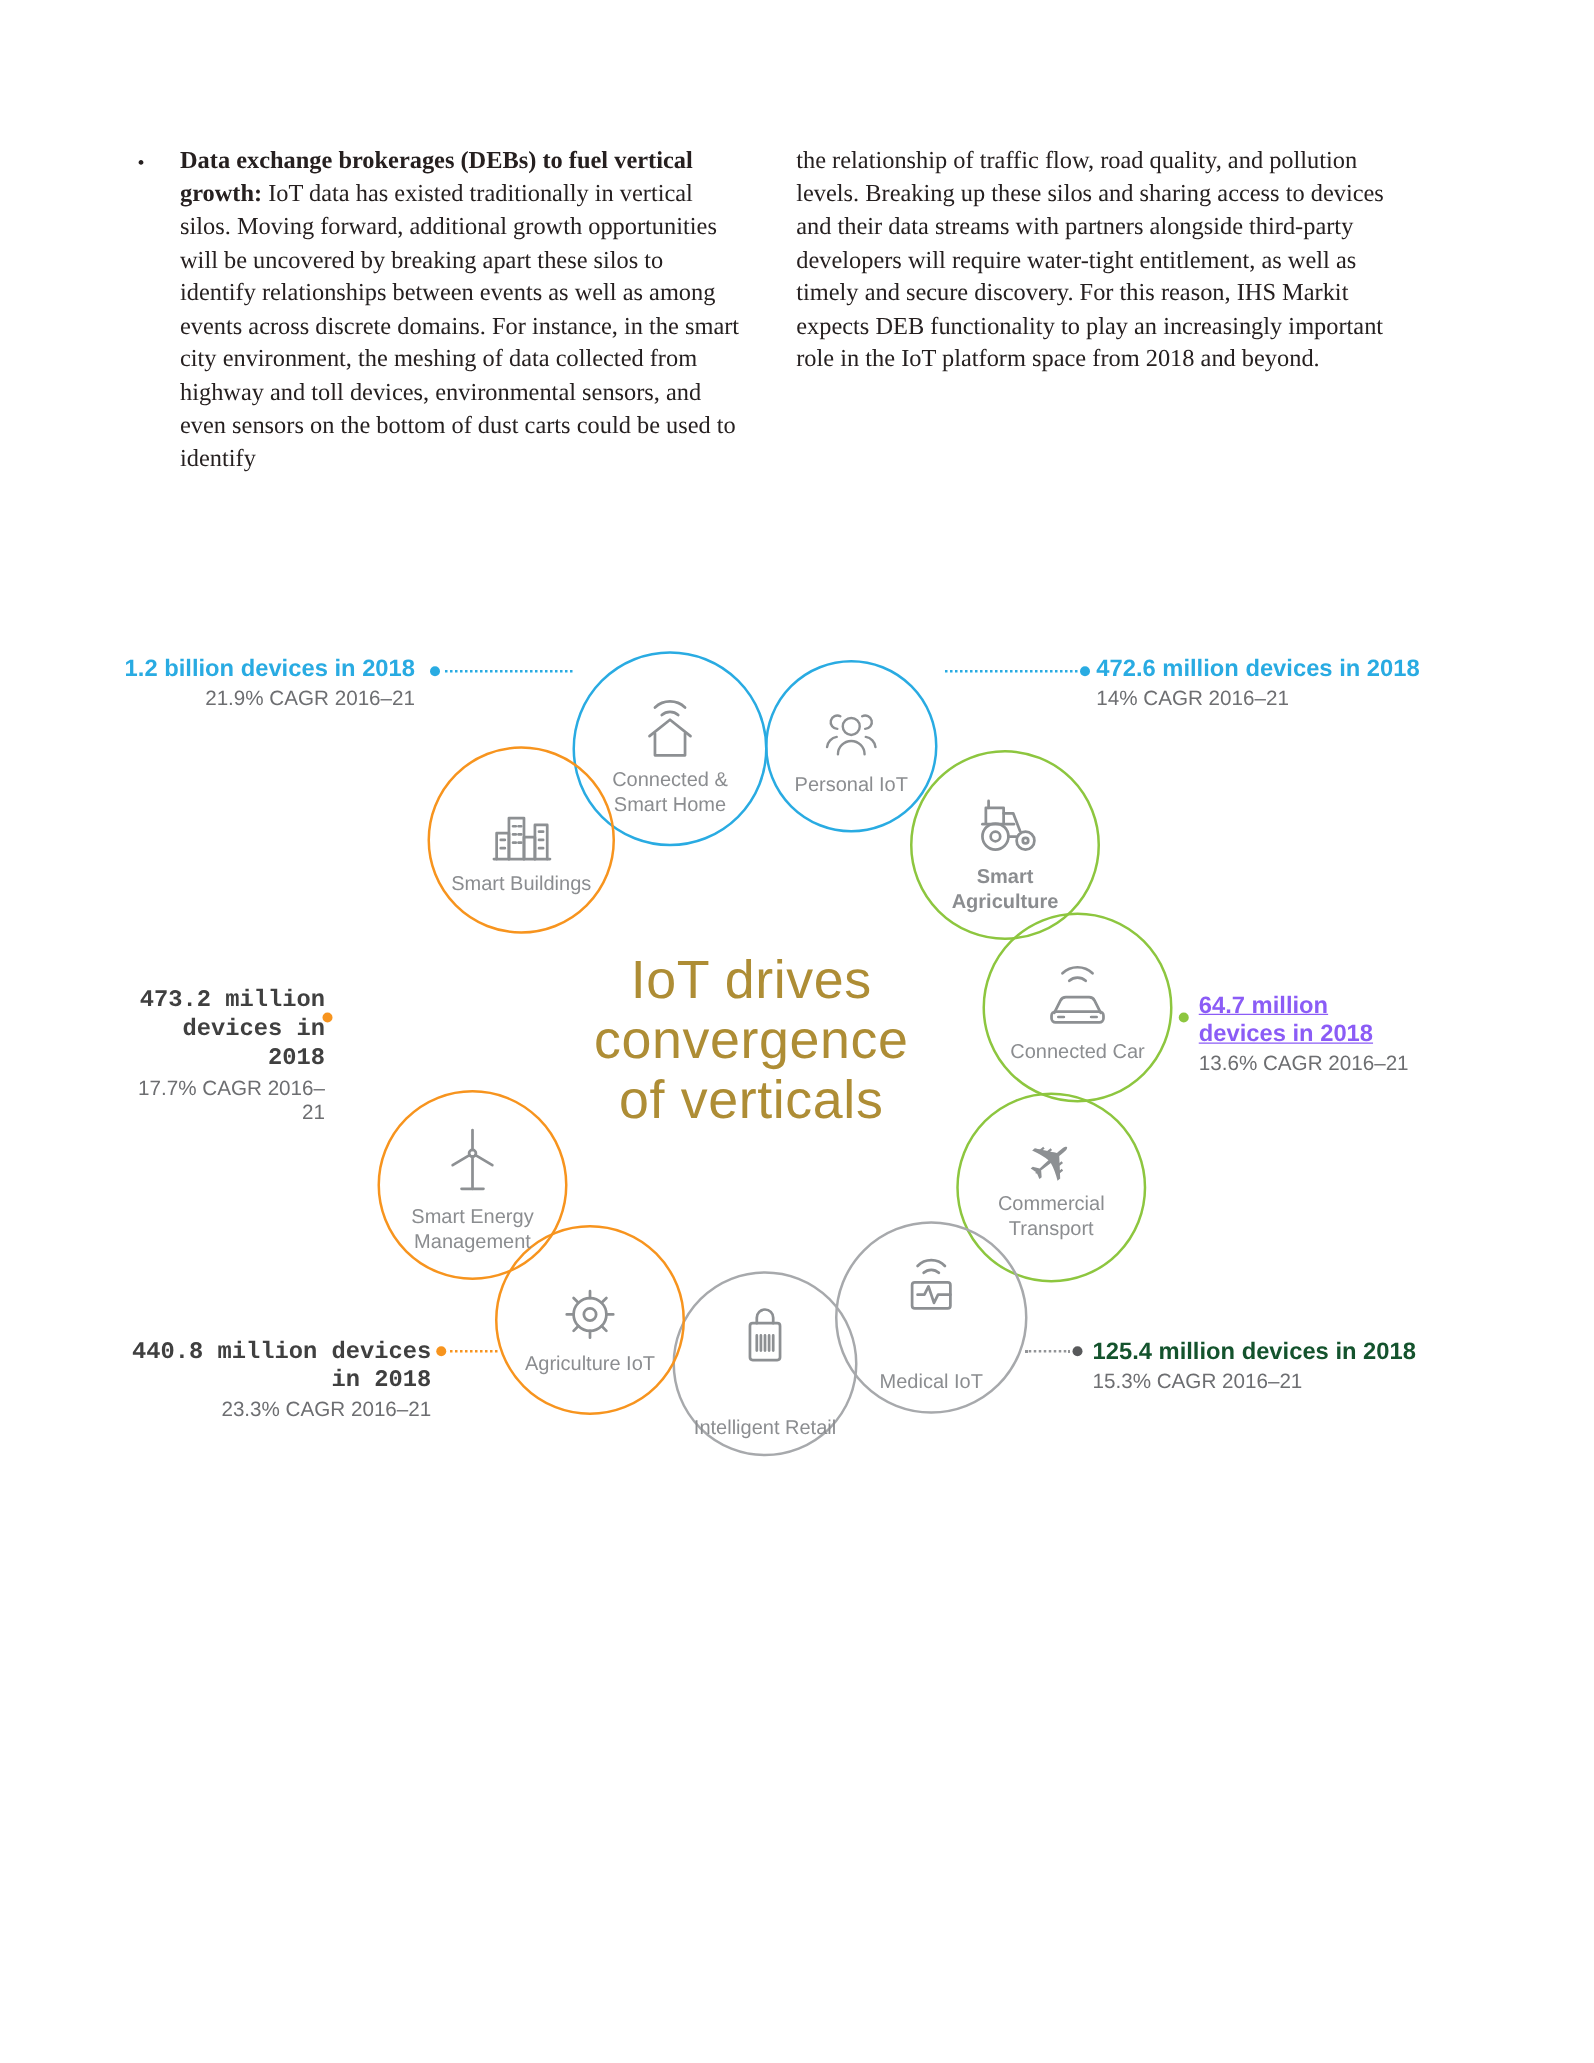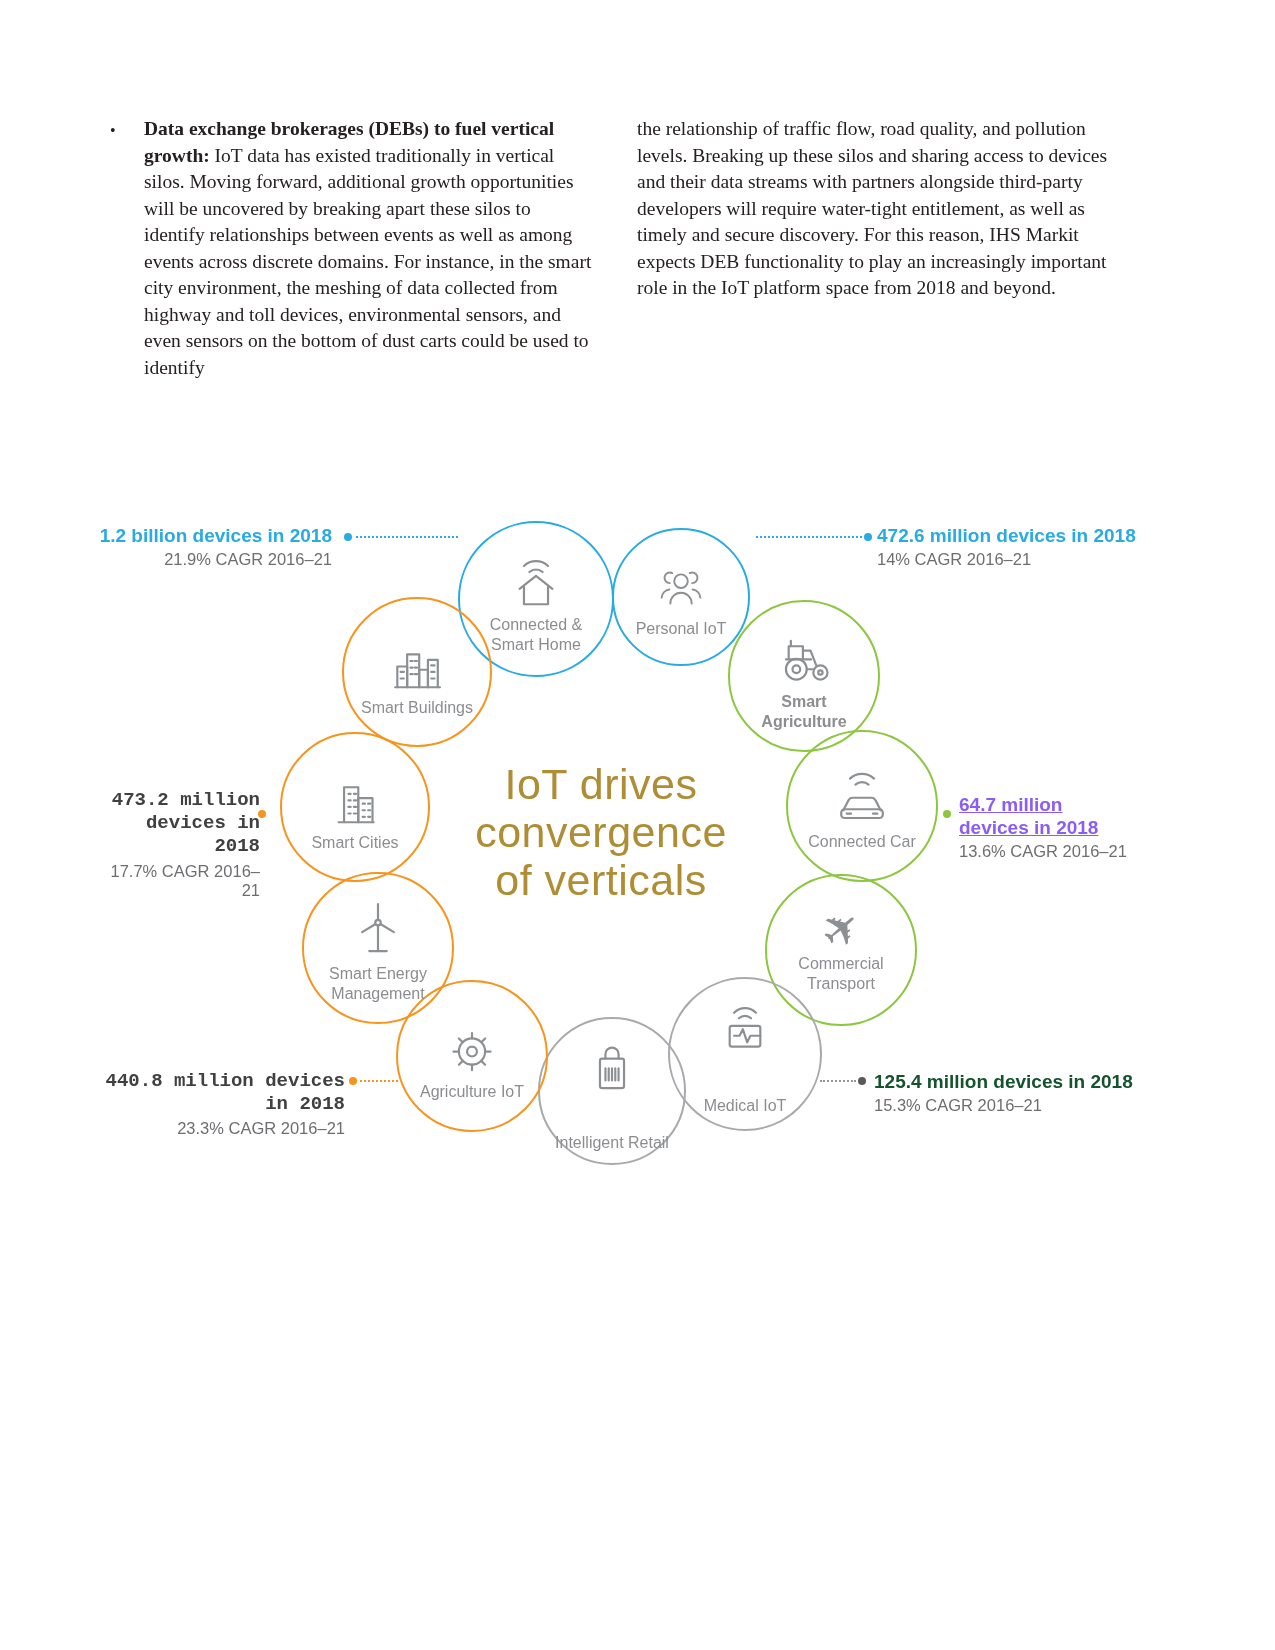--- a/index.html
+++ b/index.html
@@ -174,31 +174,20 @@
           <path d="M32 25.5V11"></path>
           <path d="M34.2 29.3l12.3 7.4"></path>
           <path d="M29.8 29.3l-12.3 7.4"></path>
           <path d="M32 30.5V54"></path>
           <path d="M24 54h16"></path>
         </svg>
     </span>
     <span class="label">Smart Energy Management</span>
   </div>
 
-  <div class="node orange" style="left:280px;top:732px;width:150px;height:150px;">
-    <span class="icon">
-      <svg viewBox="0 0 64 64">
-          <path d="M22 56V24h13v32"></path>
-          <path d="M35 56V34h13v22"></path>
-          <path d="M26 30h2M31 30h2M26 36h2M31 36h2M26 42h2M31 42h2M26 48h2M31 48h2M39 39h2M44 39h2M39 45h2M44 45h2M39 51h2M44 51h2"></path>
-          <path d="M17 56h32"></path>
-        </svg>
-    </span>
-    <span class="label">Smart Cities</span>
-  </div>
 
   <div class="node orange" style="left:342px;top:597px;width:150px;height:150px;">
     <span class="icon">
       <svg viewBox="0 0 64 64">
           <path d="M14 56V37h9v19"></path>
           <path d="M23 56V26h11v30"></path>
           <path d="M34 56V40h8v16"></path>
           <path d="M42 56V31h9v25"></path>
           <path d="M12 56h41"></path>
           <path d="M17 42h3M17 48h3M26 32h2M30 32h2M26 38h2M30 38h2M26 44h2M30 44h2M45 36h3M45 42h3M45 48h3"></path>

